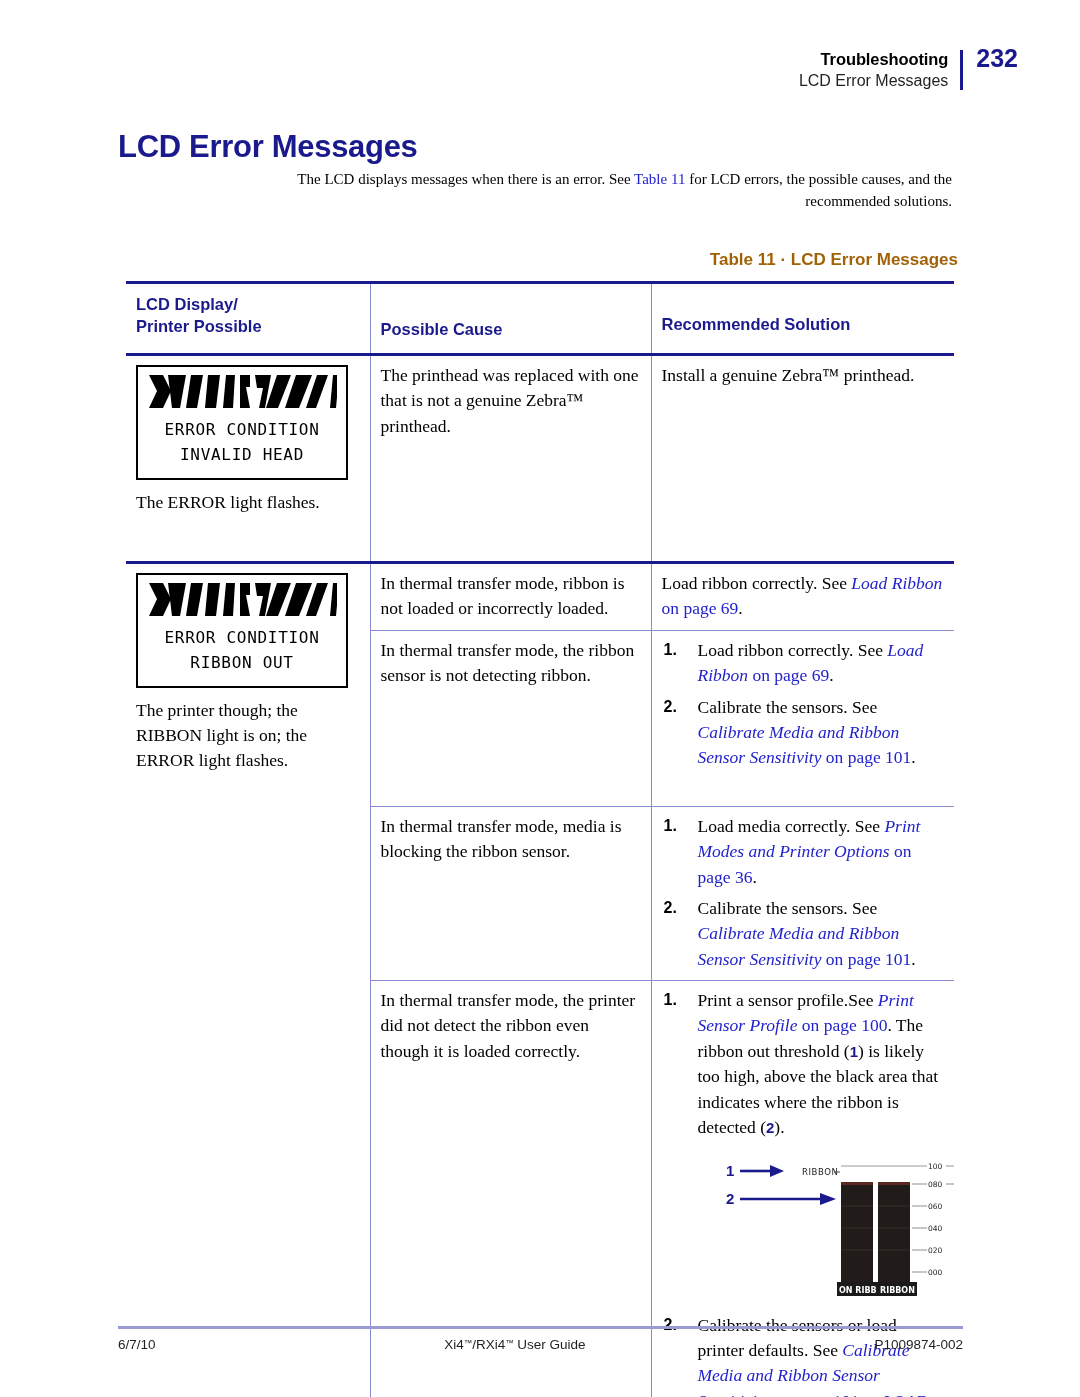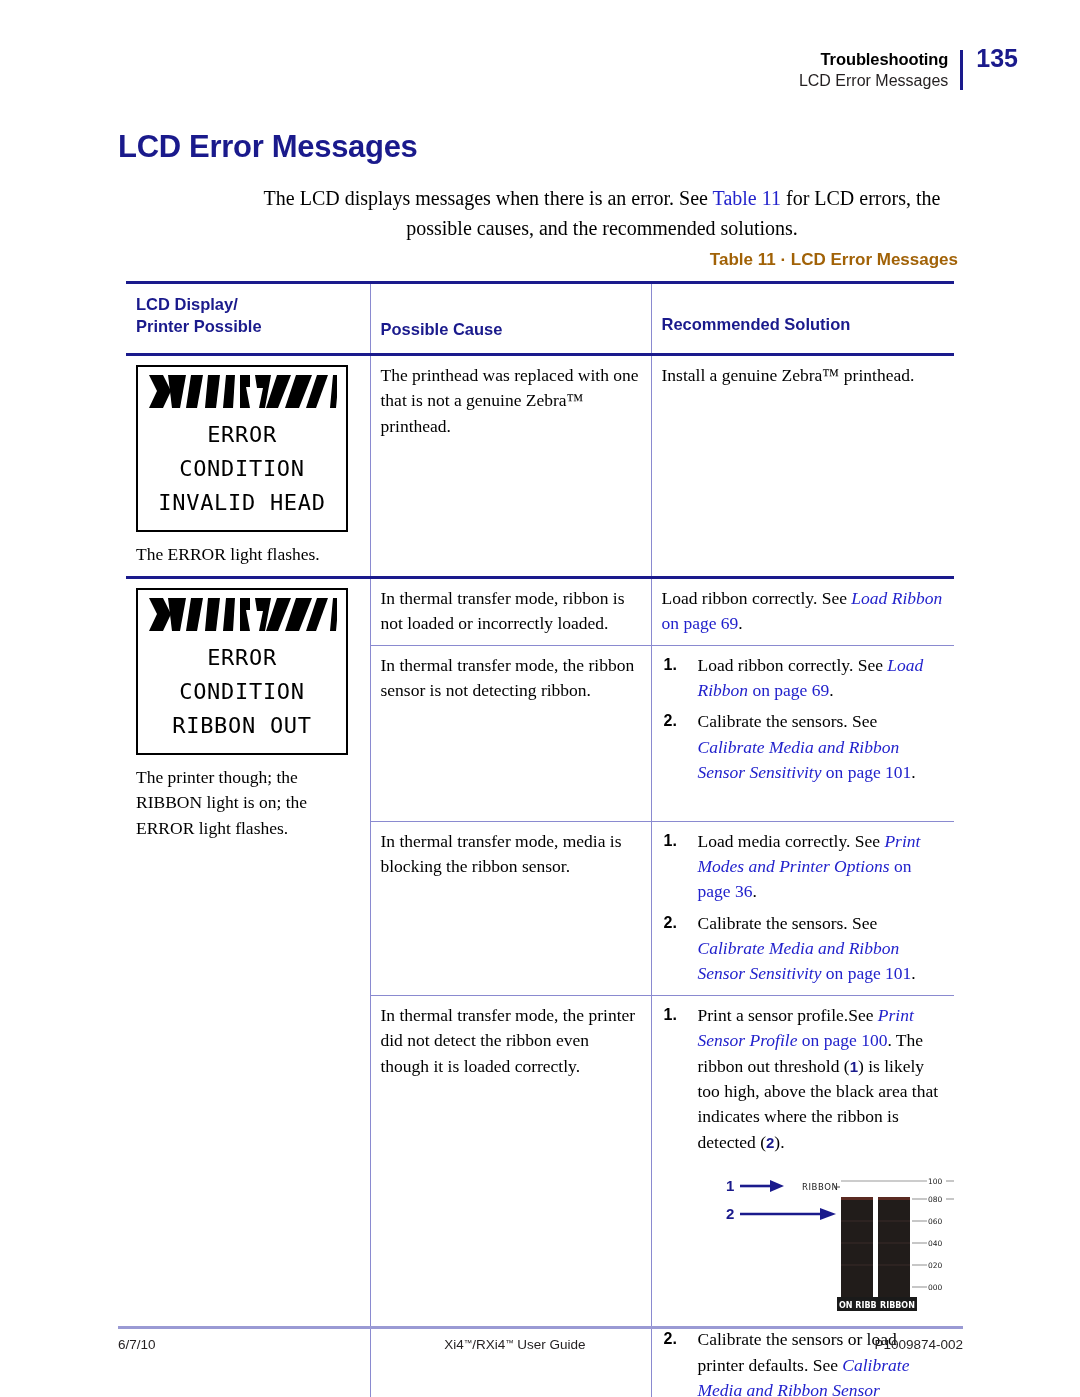--- a/index.html
+++ b/index.html
@@ -66,25 +66,25 @@
     font-weight: bold;
     font-size: 31px;
     color: #1a1a8c;
     letter-spacing: -0.3px;
   }
 
   
   .intro {
     position: absolute;
     left: 252px;
-    top: 184px;
+    top: 168px;
     width: 700px;
-    font-size: 20px;
+    font-size: 15px;
     line-height: 1.48;
-    text-align: center;
+    text-align: right;
   }
   .xref {
     color: #2222cc;
   }
   .xref-i {
     color: #2222cc;
     font-style: italic;
   }
 
   
@@ -155,21 +155,21 @@
   .zebra-stripes {
     height: 35px;
     margin: 0 9px 9px 9px;
     position: relative;
     overflow: hidden;
     background: #ffffff;
   }
   .zebra-stripes svg { display: block; }
   .lcd-line {
     font-family: "DejaVu Sans Mono", monospace;
-    font-size: 22px;
+    font-size: 16px;
     letter-spacing: 0.7px;
     text-align: center;
     line-height: 1.55;
     color: #000;
   }
   .lcd-caption {
     font-size: 17.5px;
     line-height: 1.45;
   }
 
@@ -235,21 +235,21 @@
 </style>
 </head>
 <body>
 
 <div class="page-header">
   <div class="header-text">
     <div class="header-line1">Troubleshooting</div>
     <div class="header-line2">LCD Error Messages</div>
   </div>
   <div class="header-rule"></div>
-  <div class="header-pageno">135</div>
+  <div class="header-pageno">232</div>
 </div>
 
 <div class="section-title">LCD Error Messages</div>
 
 <div class="intro">
   <span>The LCD displays messages when there is an error. See </span><span class="xref">Table 11</span><span> for LCD errors, the possible causes, and the recommended solutions.</span>
 </div>
 
 <div class="table-caption">Table 11 · LCD Error Messages</div>
 

